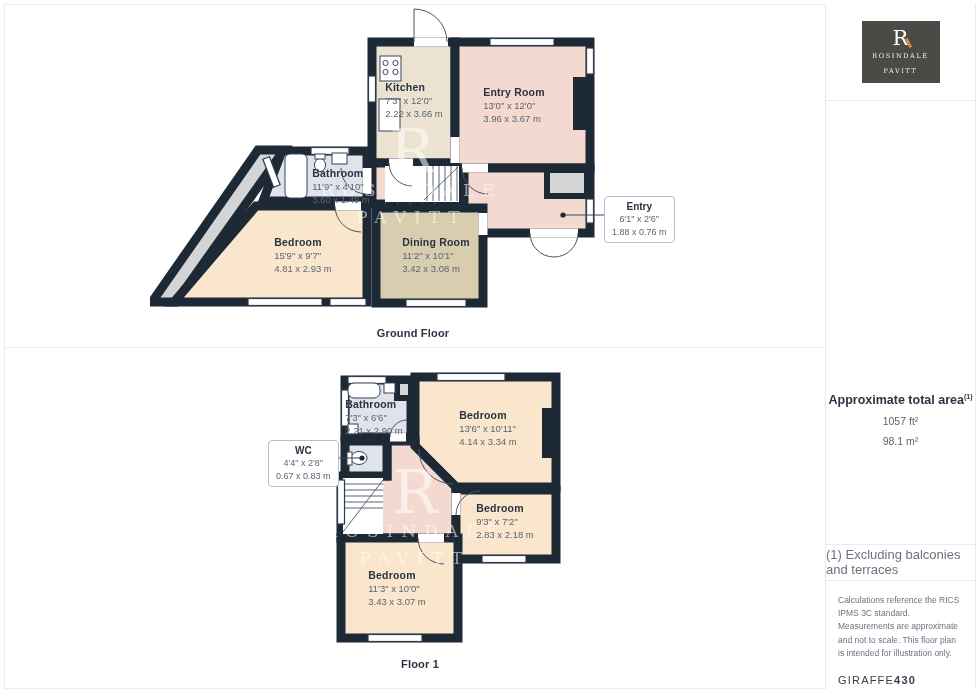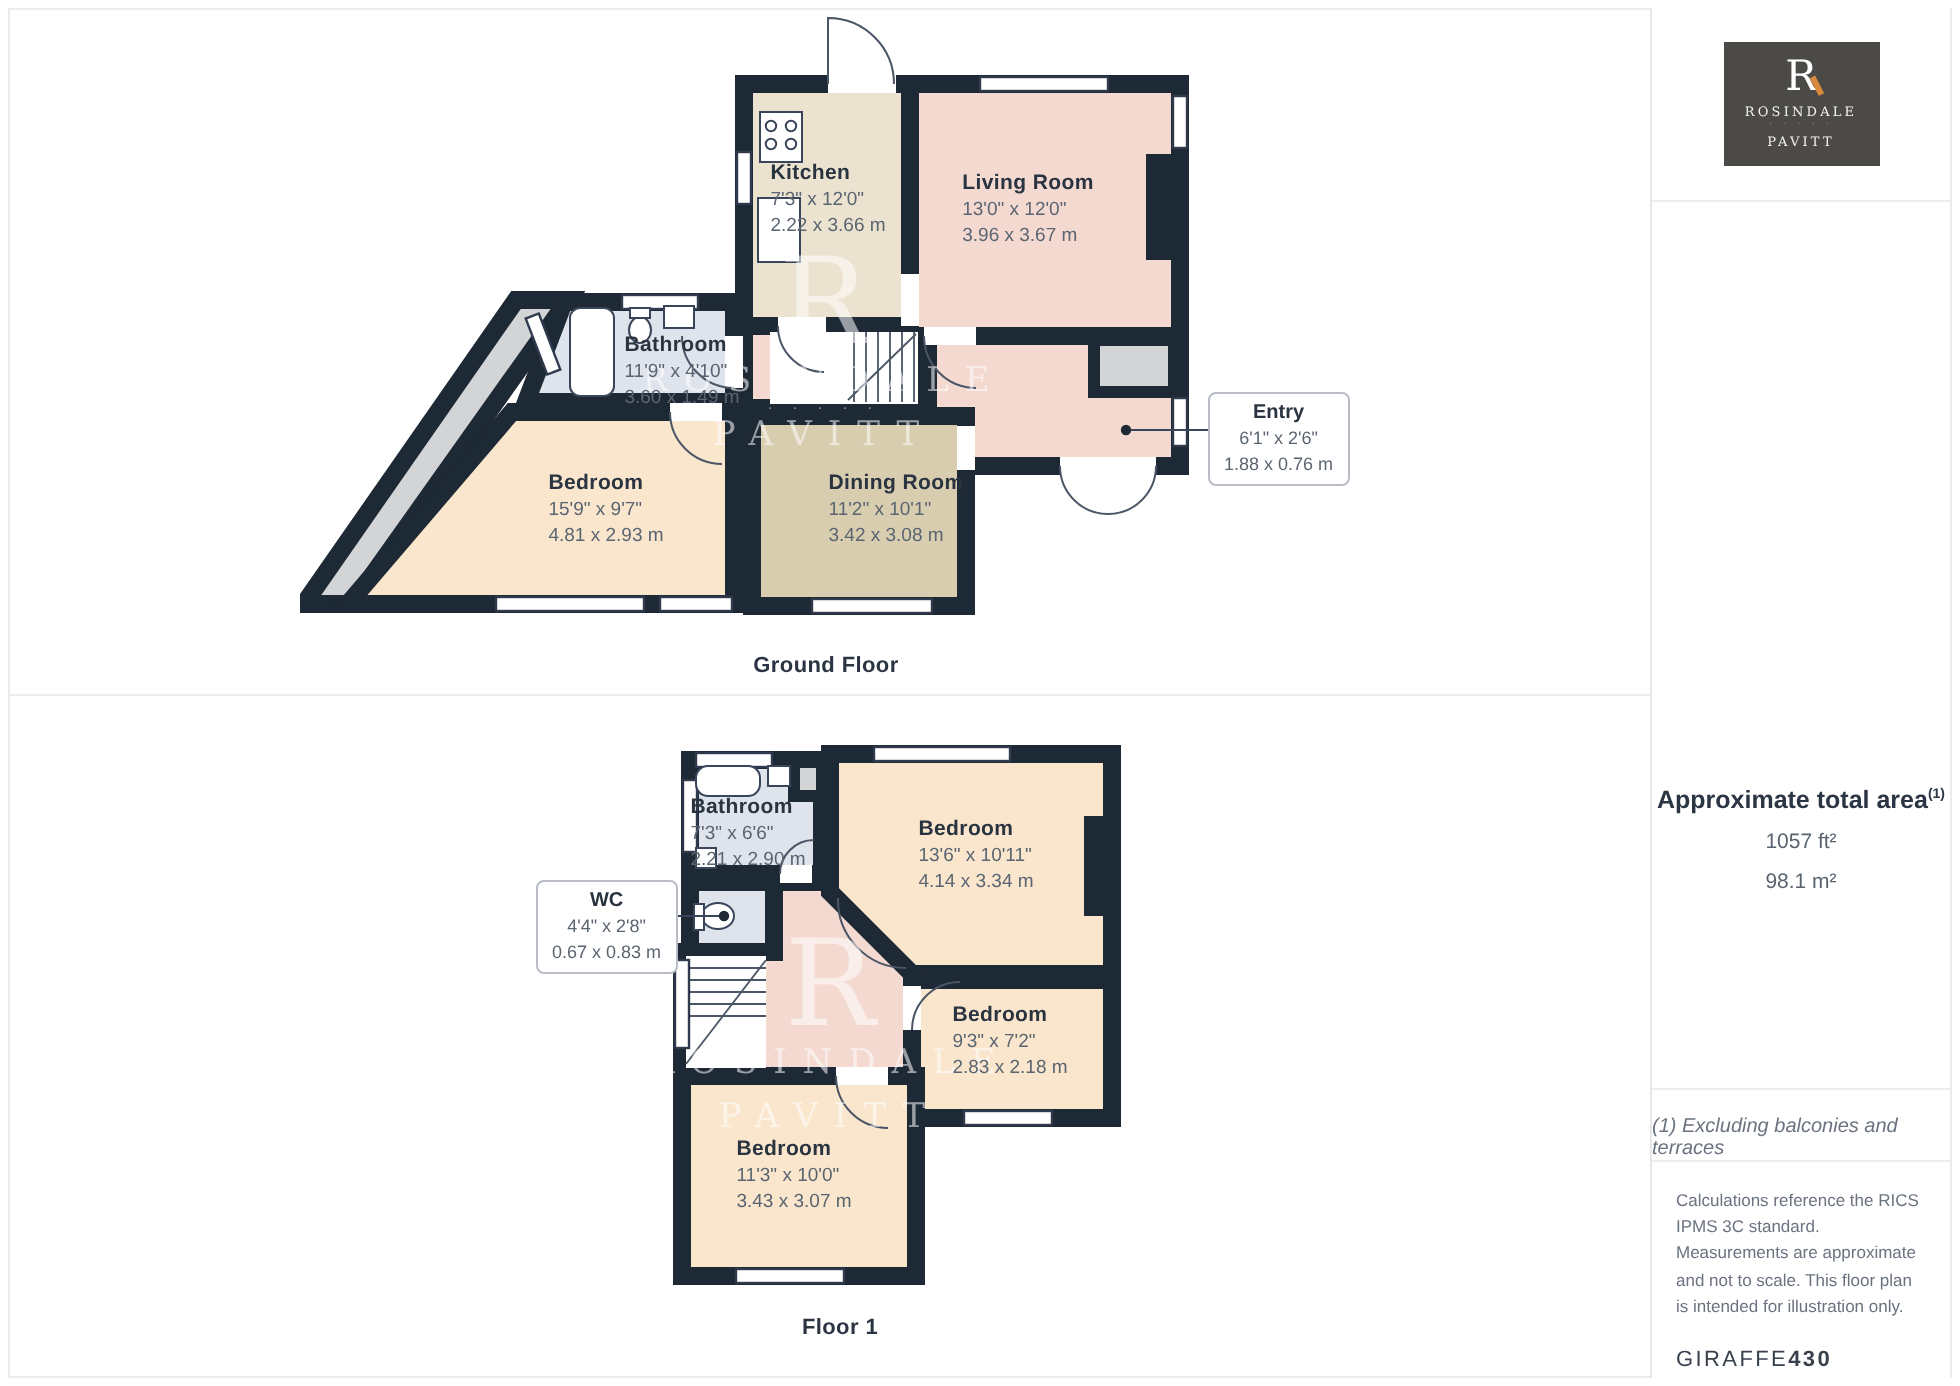--- a/index.html
+++ b/index.html
@@ -21,22 +21,22 @@
     align-items:center; justify-content:center; }
   .logo-r { font-family:"DejaVu Serif", serif; font-size:21px; line-height:1; color:#ffffff; position:relative; }
   .logo-leg { position:absolute; right:-1px; bottom:1px; width:2.5px; height:10px;
     background:#d98a3d; transform:rotate(-27deg); }
   .logo-name { color:#f3f1ec; font-family:"DejaVu Serif", serif; font-size:6.5px; letter-spacing:1.6px; margin-top:3px; }
   .logo-dots { color:#d98a3d; font-size:5px; letter-spacing:2px; line-height:4px; }
   .sec-area { height:447px; padding-top:292px; text-align:center; }
   .area-title { font-size:12.5px; font-weight:700; color:#2b3544; }
   .area-title sup { font-size:7px; }
   .area-val { font-size:10.5px; color:#5a6370; margin-top:8px; }
-  .sec-note1 { height:37px; display:flex; align-items:flex-end; justify-content:center;
-    font-size:10px; color:#6b7380;font-style:italic; }
+  .sec-note1 { height:37px; display:flex; align-items:center; justify-content:center;
+    font-size:13px; color:#6b7380; }
   .sec-note2 { flex:1; border-bottom:none; font-size:8.5px; color:#6b7380;
     padding:13px 12px 0; line-height:1.55; }
   .giraffe { margin-top:12px; font-size:11px; letter-spacing:1.2px; color:#39414d; }
   .giraffe b { font-weight:700; }
 
   
   .plan-svg { position:absolute; }
   .room { stroke:#1e2936; stroke-width:9; stroke-linejoin:miter; }
   .thin-w { stroke:#1e2936; stroke-width:6; }
   .window { fill:#ffffff; stroke:#2f3b4c; stroke-width:1.2; }
@@ -184,35 +184,35 @@
   <div class="wm-dots">· · · · ·</div>
   <div class="wm-word">PAVITT</div>
 </div>
 
 <div class="room-label" style="left:414px; top:100px;">
   <span class="rname">Kitchen</span>
   <span class="rdim">7'3" x 12'0"</span>
   <span class="rdim">2.22 x 3.66 m</span>
 </div>
 <div class="room-label" style="left:514px; top:105px;">
-  <span class="rname">Living Room</span>
+  <span class="rname">Entry Room</span>
   <span class="rdim">13'0" x 12'0"</span>
   <span class="rdim">3.96 x 3.67 m</span>
 </div>
 <div class="room-label" style="left:341px; top:186px;">
   <span class="rname">Bathroom</span>
   <span class="rdim">11'9" x 4'10"</span>
   <span class="rdim">3.60 x 1.49 m</span>
 </div>
 <div class="room-label" style="left:303px; top:255px;">
   <span class="rname">Bedroom</span>
   <span class="rdim">15'9" x 9'7"</span>
   <span class="rdim">4.81 x 2.93 m</span>
 </div>
-<div class="room-label" style="left:436px; top:255px;margin-left:12px;">
+<div class="room-label" style="left:436px; top:255px;">
   <span class="rname">Dining Room</span>
   <span class="rdim">11'2" x 10'1"</span>
   <span class="rdim">3.42 x 3.08 m</span>
 </div>
 <div class="callout" style="left:604px; top:196px;">
   <span class="rname">Entry</span>
   <span class="rdim">6'1" x 2'6"</span>
   <span class="rdim">1.88 x 0.76 m</span>
 </div>
 <div class="floor-title" style="left:413px; top:327px;">Ground Floor</div>

